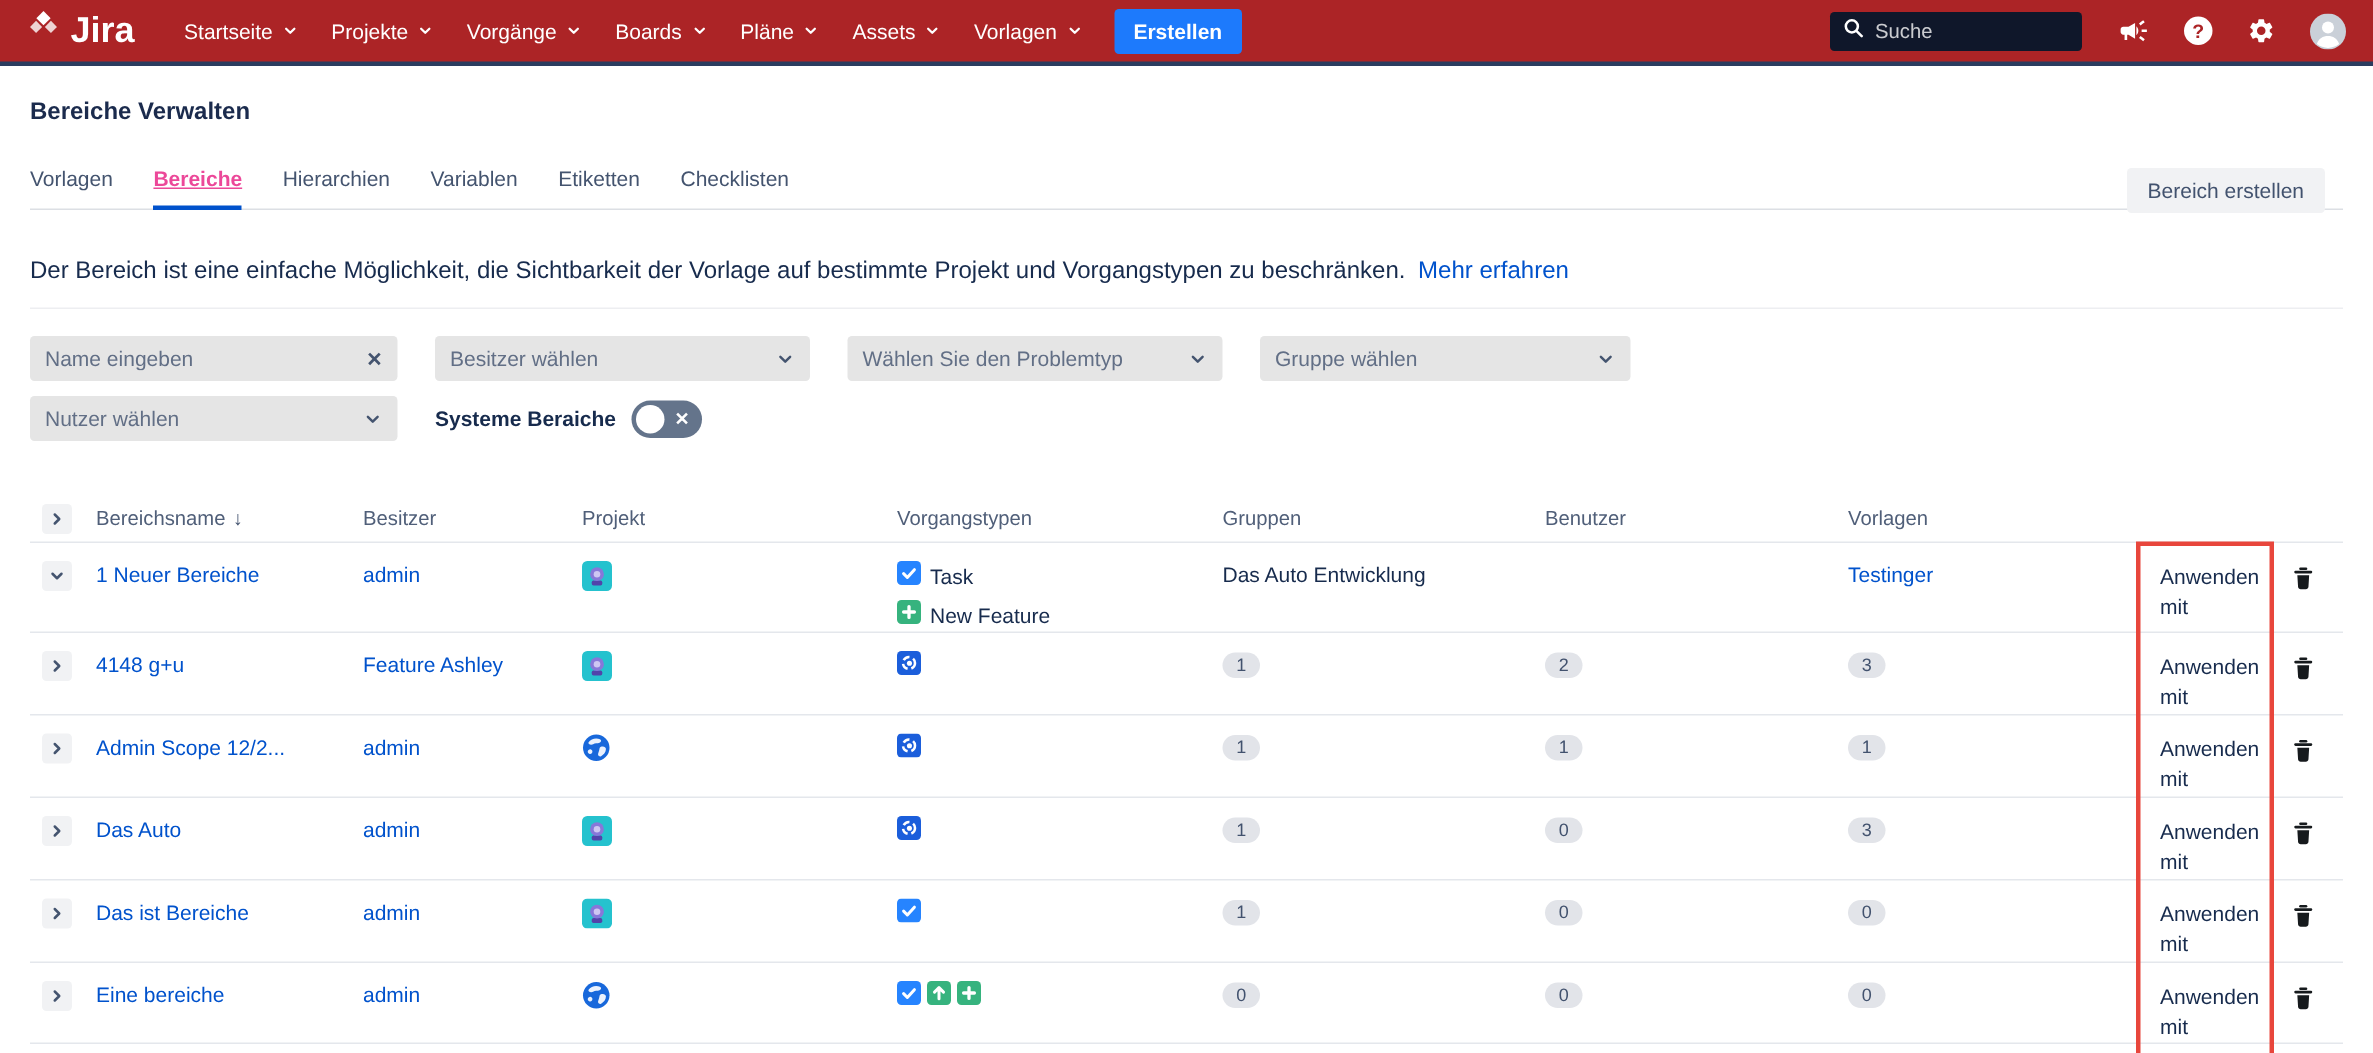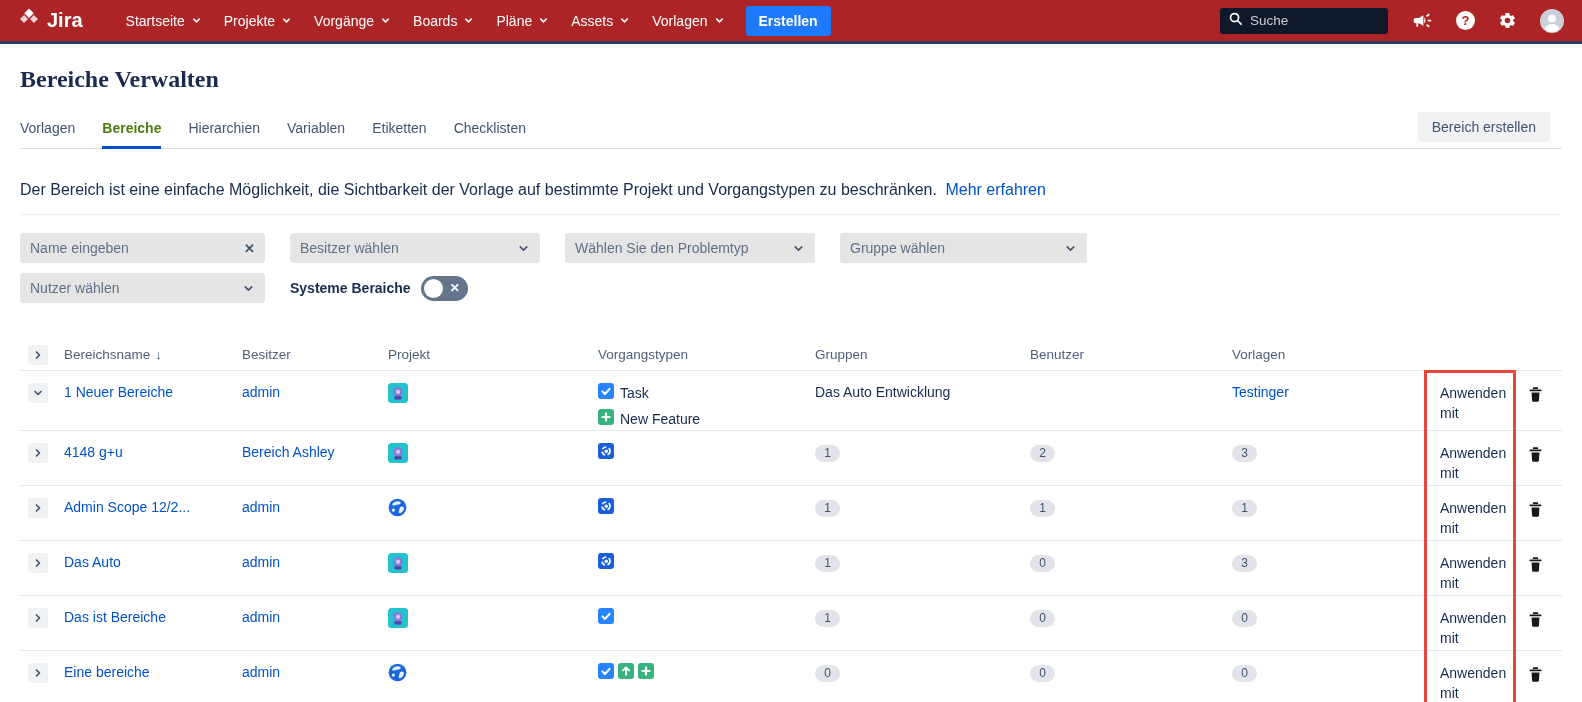--- a/index.html
+++ b/index.html
@@ -6,43 +6,43 @@
   html,body { width:1582px; height:702px; }
   body {
     overflow:hidden; background:#fff; color:#172B4D;
     font-family:"Liberation Sans", sans-serif; position:relative;
   }
   a { text-decoration:none; }
 
   
   .topnav{height:44px;background:#AC2426;border-bottom:3px solid #2A3C5F;
     display:flex;align-items:center;padding:0 18px;}
-  .brand{display:flex;align-items:center;gap:7px;color:#fff;font-size:20px;
-    font-weight:600;margin-right:32px;}
+  .brand{display:flex;align-items:center;gap:7px;color:#fff;font-size:24px;
+    font-weight:600;margin-right:22px;}
   .nav-item{color:#fff;font-size:14px;display:flex;align-items:center;gap:6px;
     padding:0 11px;cursor:pointer;white-space:nowrap;}
   .nav-create{background:#1D7AFC;color:#fff;font-size:14px;font-weight:600;
     border:none;border-radius:3px;padding:7px 13px;margin-left:10px;cursor:pointer;}
   .nav-search{margin-left:auto;width:168px;height:26px;background:#0f172a;
     border-radius:3px;display:flex;align-items:center;gap:7px;padding:0 8px;}
   .nav-search input{background:transparent;border:none;outline:none;width:120px;
     color:#fff;font-size:13.5px;font-family:inherit;}
   .nav-search input::placeholder{color:rgba(255,255,255,.78);}
   .nav-icons{display:flex;align-items:center;gap:23px;margin-left:24px;}
   .nav-ic{display:flex;align-items:center;justify-content:center;cursor:pointer;}
   .help-circ{width:19px;height:19px;border-radius:50%;background:#fff;color:#AC2426;
     font-size:13px;font-weight:700;display:flex;align-items:center;justify-content:center;}
 
   
   .main{padding:0 20px;}
-  .page-title{font-size:24px;font-weight:700;margin-top:22px;color:#1B2B4D;font-family:Liberation Serif, serif;}
+  .page-title{font-size:16px;font-weight:700;margin-top:22px;color:#1B2B4D;}
   .tabs-row{margin-top:27px;border-bottom:1px solid #DCDFE4;display:flex;gap:27px;}
   .tab{font-size:14px;color:#44546F;padding-bottom:10px;border-bottom:3px solid transparent;
     margin-bottom:-1px;cursor:pointer;}
-  .tab.active{color:#4d7c0f;font-weight:600;border-bottom-color:#0052CC;}
+  .tab.active{color:#ec4899;font-weight:600;border-bottom-color:#0052CC;text-decoration:underline;}
   .create-scope{position:absolute;top:112px;right:32px;background:#F1F2F4;border:none;
     border-radius:3px;padding:7px 14px;font-size:14px;color:#42526E;cursor:pointer;
     font-family:inherit;}
   .desc{margin-top:32px;padding-bottom:15px;border-bottom:1px solid #EDEEF1;
     font-size:16px;color:#172B4D;}
   .desc a{color:#0052CC;margin-left:4px;}
 
   
   .filters{margin-top:18px;}
   .frow{display:flex;align-items:center;}
@@ -308,21 +308,21 @@
         </div>
         <div class="grid trow">
           <div>
             <span class="chev-box">
               <svg width="12" height="12" viewBox="0 0 16 16" fill="none" stroke="#44546F" stroke-width="2.2" stroke-linecap="round" stroke-linejoin="round">
                 <path d="M6 4l4 4-4 4"></path>
               </svg>
             </span>
           </div>
           <div><a href="#" class="cell-link">4148 g+u</a></div>
-          <div><a href="#" class="cell-link">Bereich Ashley</a></div>
+          <div><a href="#" class="cell-link">Feature Ashley</a></div>
           <div class="proj">
             <span><svg width="20" height="20" viewBox="0 0 20 20">
                 <rect width="20" height="20" rx="3.5" fill="#25C2CE"></rect>
                 <rect x="6.5" y="13" width="7" height="3.4" rx="1.2" fill="#5243AA"></rect>
                 <circle cx="10" cy="8.8" r="4.6" fill="#8777D9"></circle>
                 <circle cx="10" cy="8.8" r="2.2" fill="#CEC6F2"></circle>
               </svg></span>
           </div>
           <div>
             <div class="types-inline">

